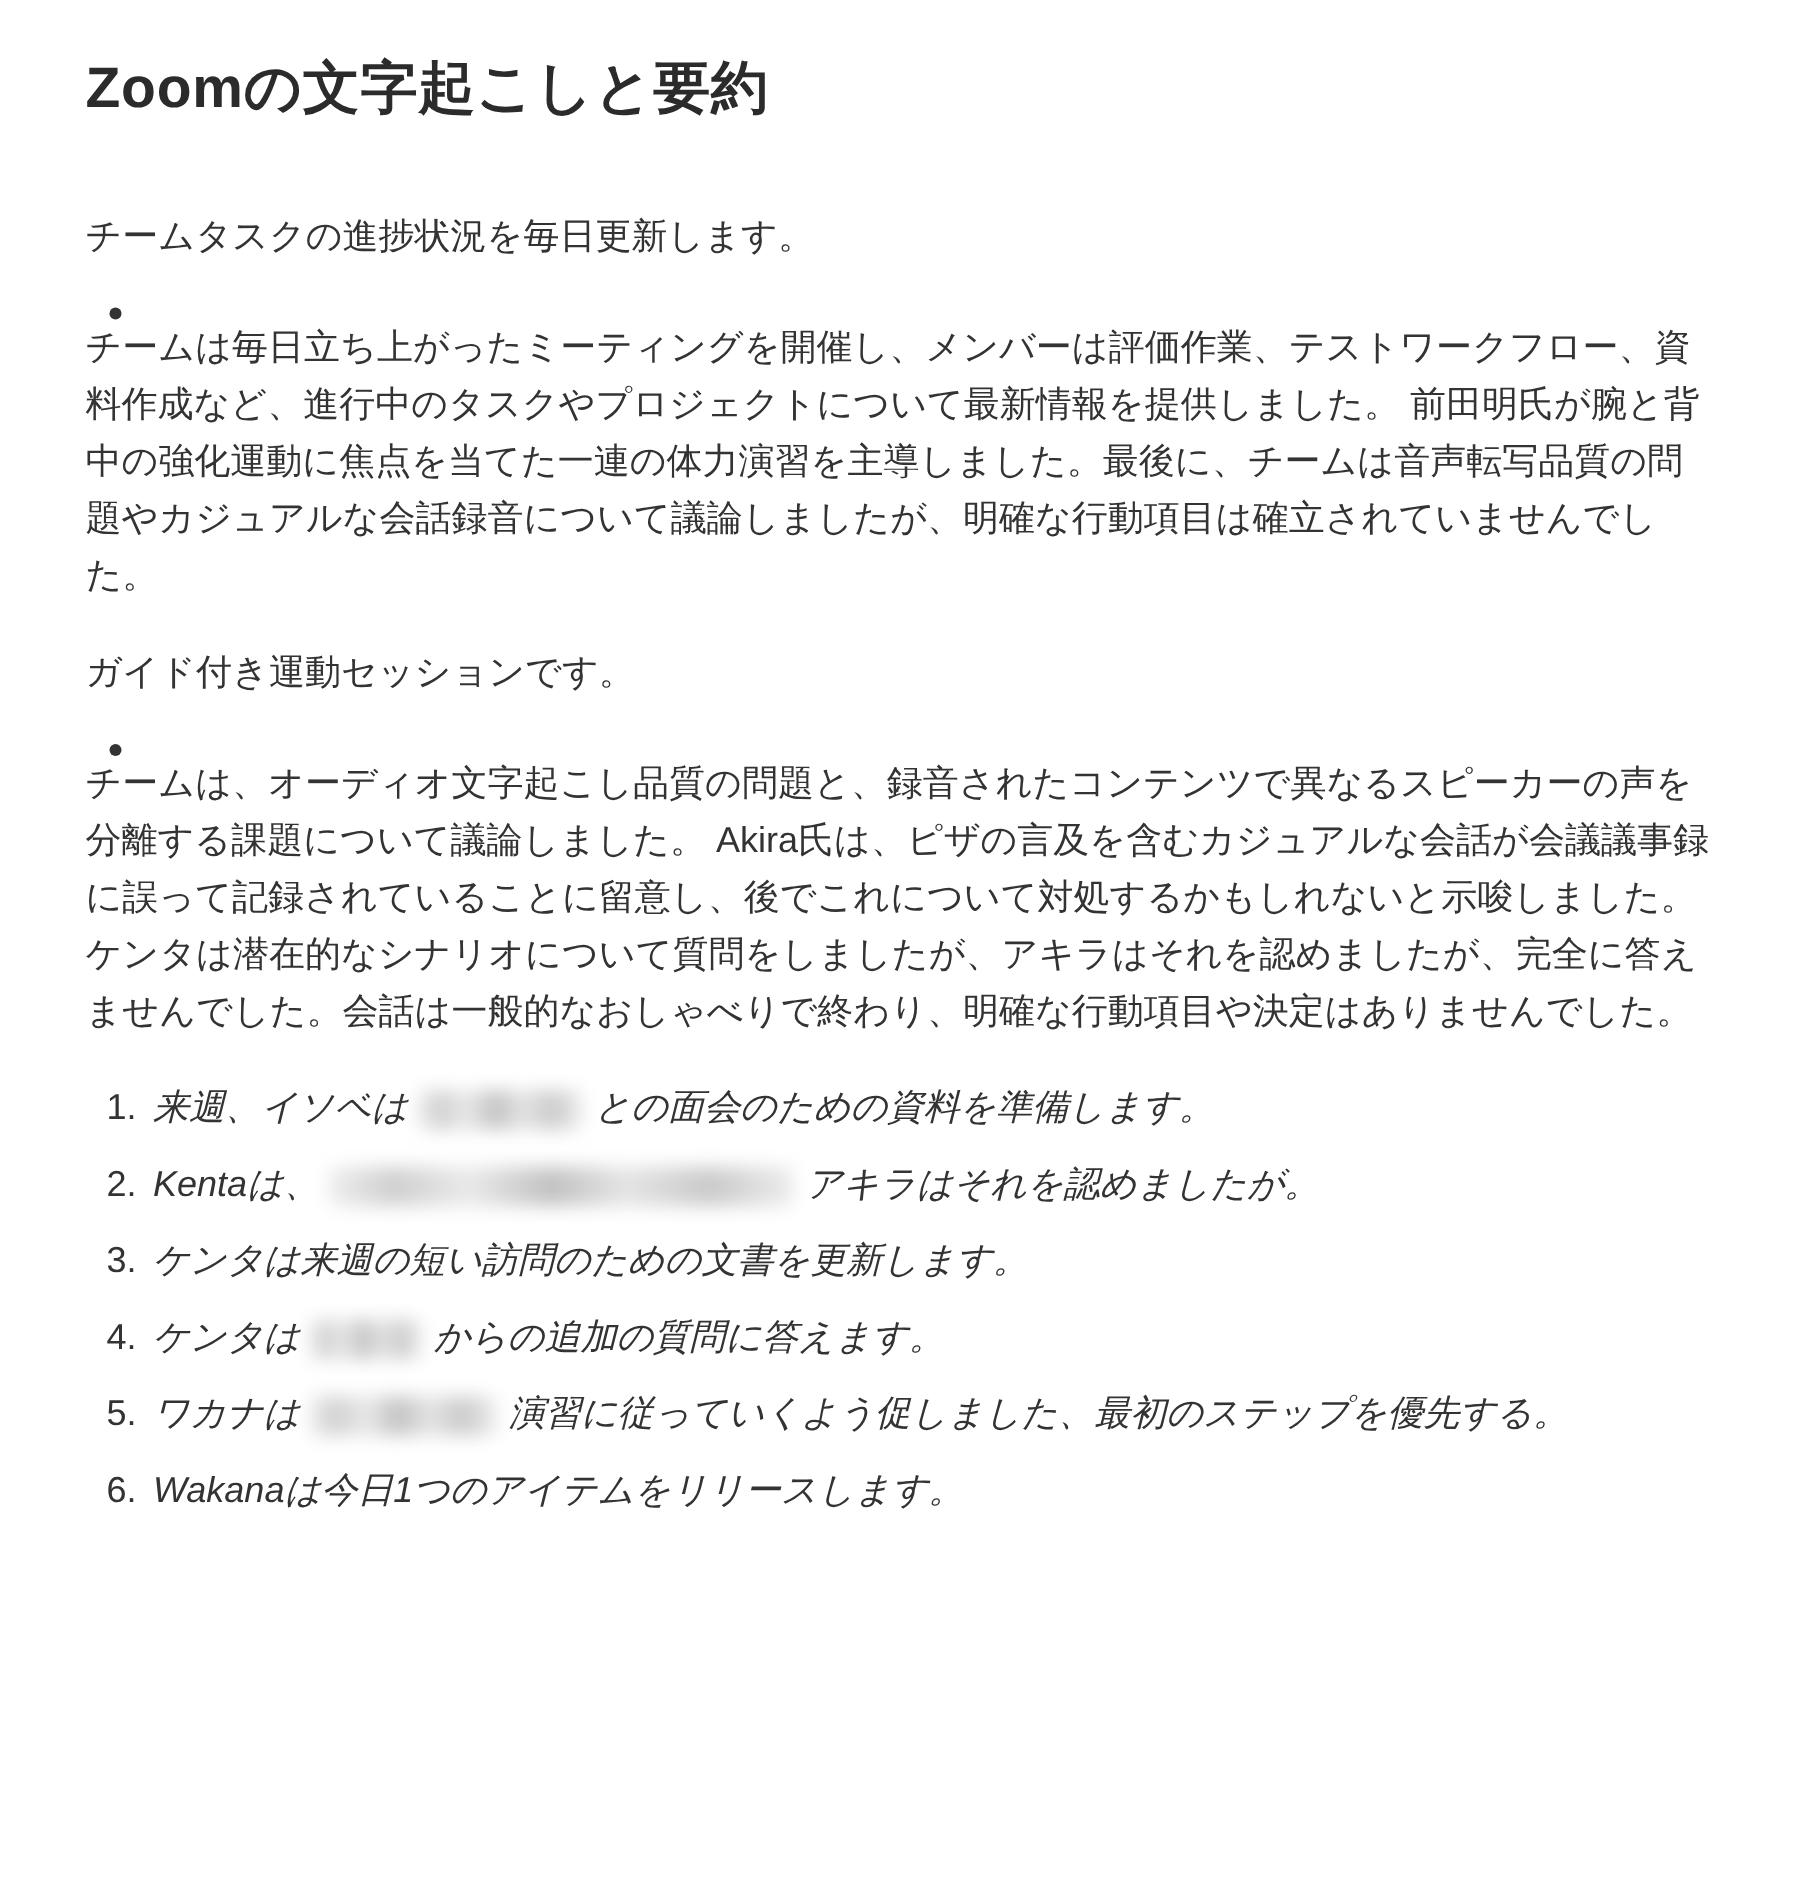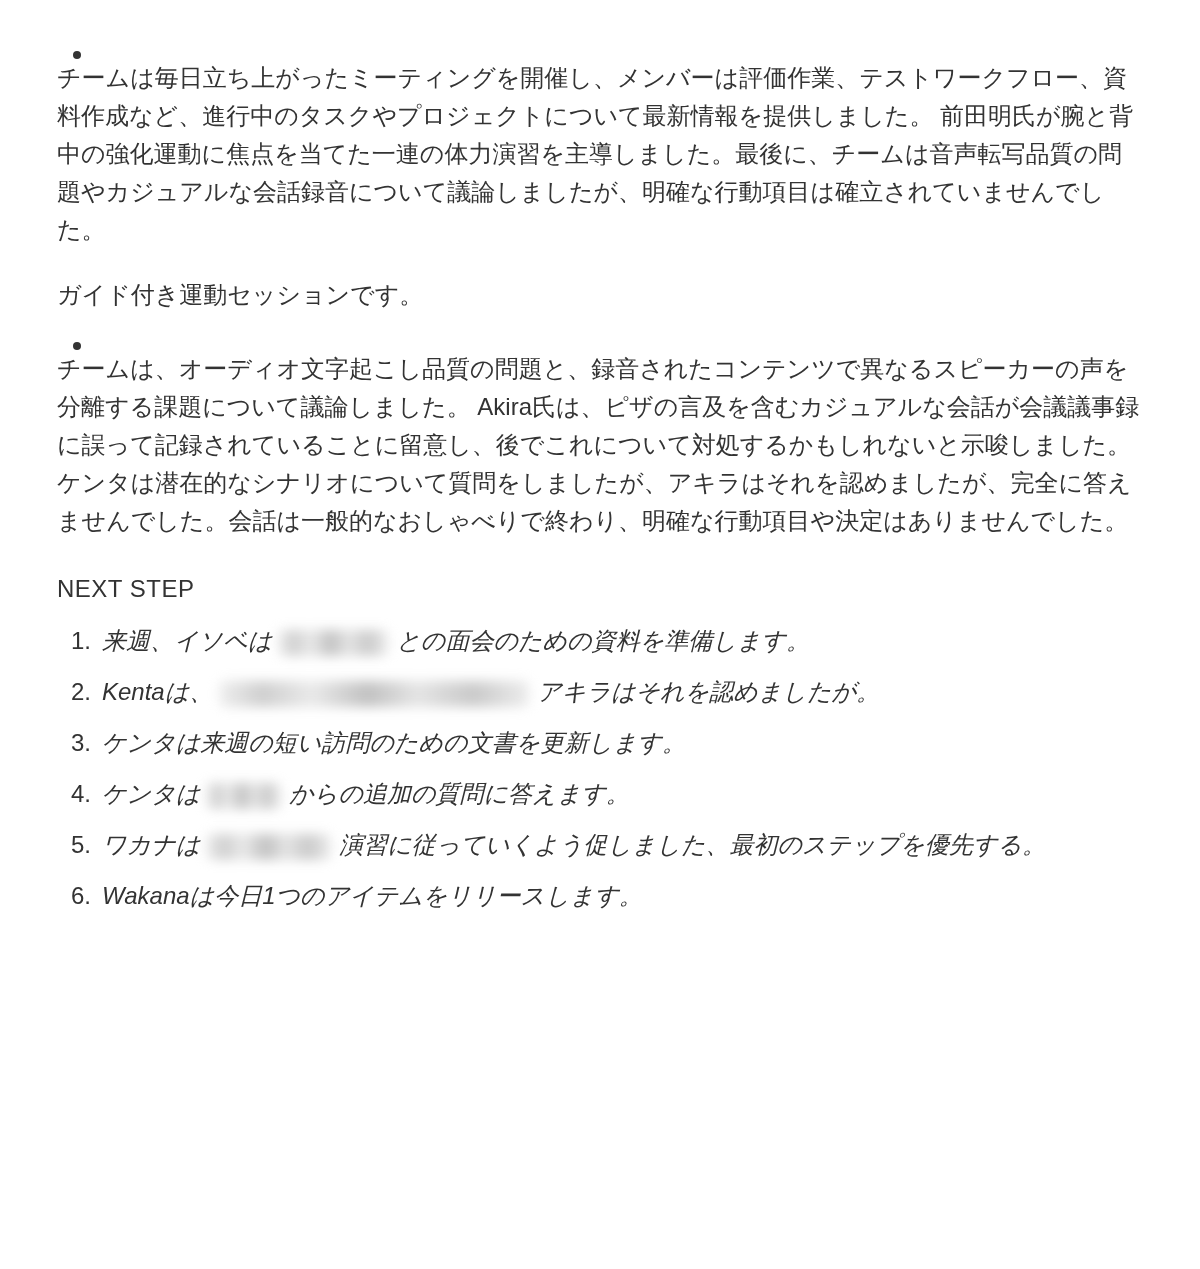--- a/index.html
+++ b/index.html
@@ -78,38 +78,39 @@
   .rw-110 { width: 110px; }
   .rw-310 { width: 310px; }
   .rw-75  { width: 75px; }
   .rw-125 { width: 125px; }
 </style>
 </head>
 <body>
 
 <div class="page">
 
+  <h1 class="doc-title">Zoomの文字起こしと要約</h1>
 
+  <p class="sec-heading">チームタスクの進捗状況を毎日更新します。</p>
   <ul class="bullets">
     <li class="bullet-row">
       <span class="bullet-dot"></span>
       <span class="bullet-text">チームは毎日立ち上がったミーティングを開催し、メンバーは評価作業、テストワークフロー、資料作成など、進行中のタスクやプロジェクトについて最新情報を提供しました。 前田明氏が腕と背中の強化運動に焦点を当てた一連の体力演習を主導しました。最後に、チームは音声転写品質の問題やカジュアルな会話録音について議論しましたが、明確な行動項目は確立されていませんでした。</span>
     </li>
   </ul>
 
   <p class="sec-heading">ガイド付き運動セッションです。</p>
 
   <ul class="bullets">
     <li class="bullet-row">
       <span class="bullet-dot"></span>
       <span class="bullet-text">チームは、オーディオ文字起こし品質の問題と、録音されたコンテンツで異なるスピーカーの声を分離する課題について議論しました。 Akira氏は、ピザの言及を含むカジュアルな会話が会議議事録に誤って記録されていることに留意し、後でこれについて対処するかもしれないと示唆しました。 ケンタは潜在的なシナリオについて質問をしましたが、アキラはそれを認めましたが、完全に答えませんでした。会話は一般的なおしゃべりで終わり、明確な行動項目や決定はありませんでした。</span>
     </li>
   </ul>
 
-  <p class="next-heading">NEXT STEP</p>
 
   <ol class="next-list">
 
     <li class="next-item">
       <span class="next-num">1.</span>
       <span class="next-text"><span>来週、イソベは</span><span class="redacted rw-110"></span><span>との面会のための資料を準備します。</span></span>
     </li>
 
     <li class="next-item">
       <span class="next-num">2.</span>

